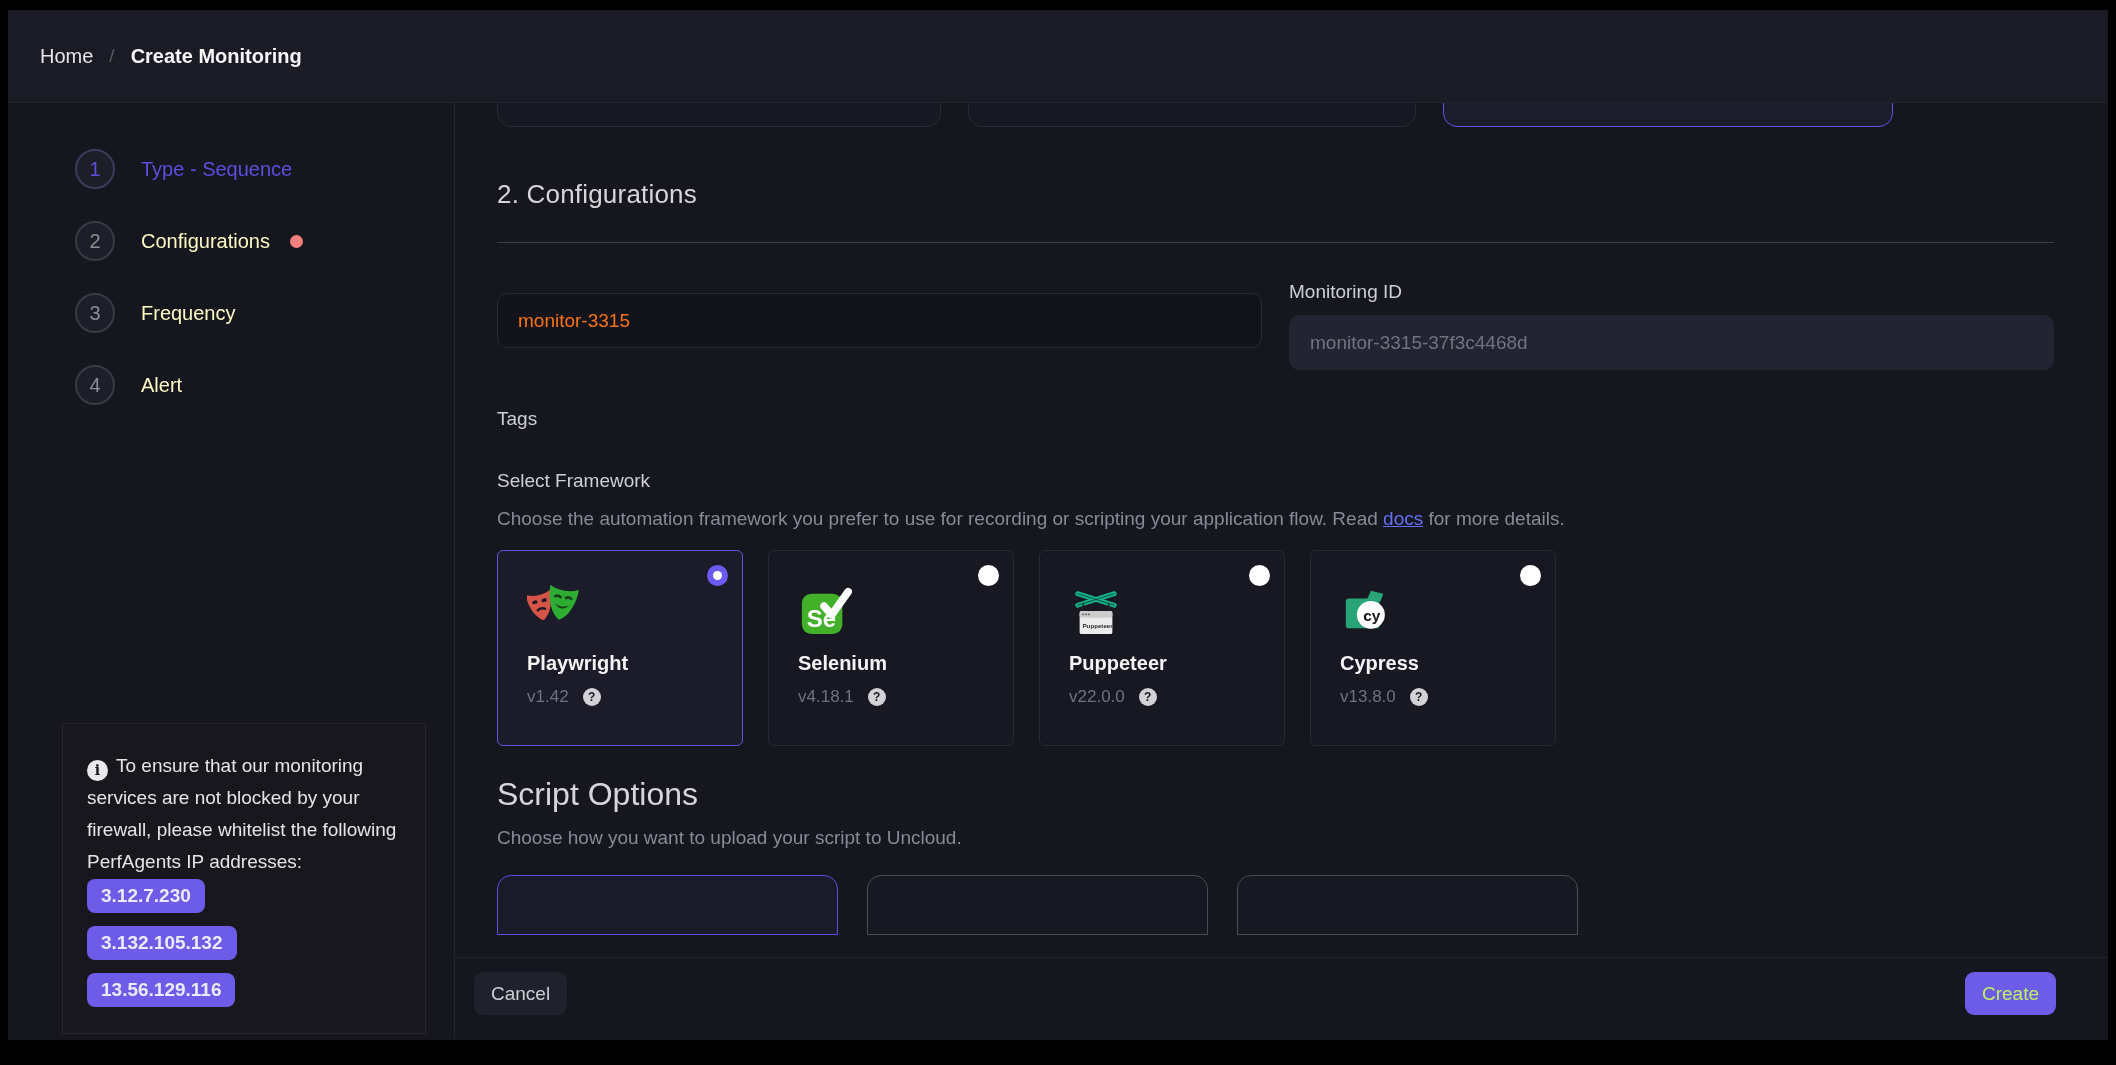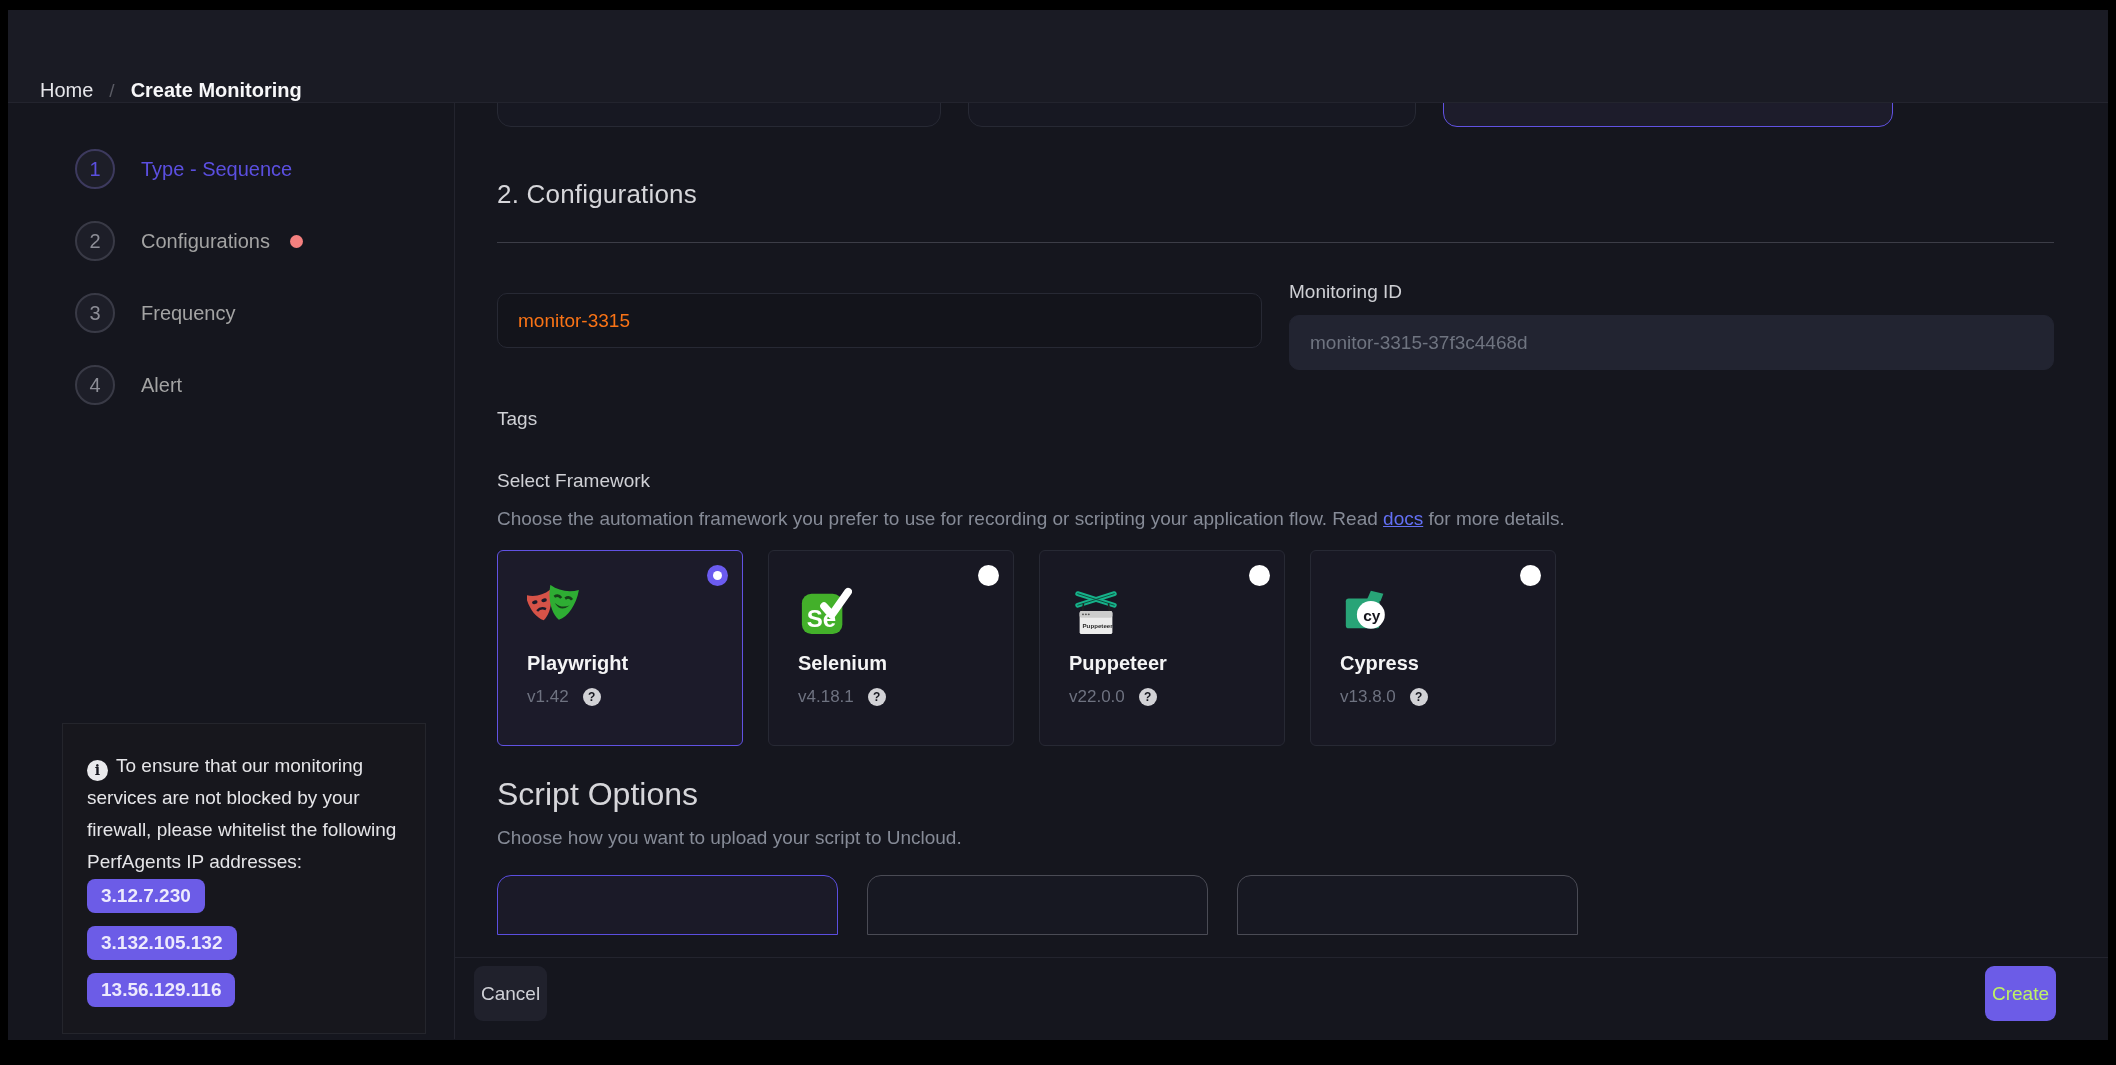--- a/index.html
+++ b/index.html
@@ -1,32 +1,32 @@
 <!DOCTYPE html>
 <html><head>
 <meta charset="utf-8">
 <style>
   * { margin:0; padding:0; box-sizing:border-box; }
   html,body { width:2116px; height:1065px; background:#000; font-family:"Liberation Sans", sans-serif; }
   .app { position:absolute; left:8px; top:10px; width:2100px; height:1030px; background:#15161e; overflow:hidden; }
 
   
-  .crumb-bar { height:93px; background:#1a1b24; display:flex; align-items:flex-end; padding-left:32px; border-bottom:1px solid #23242e; }
+  .crumb-bar { height:93px; background:#1a1b24; display:flex; align-items:center; padding-left:32px; border-bottom:1px solid #23242e; }
   .crumb { font-size:20px; color:#e6e6ea; font-weight:500; }
   .crumb.current { color:#f7f7f9; font-weight:600; }
   .crumb-sep { color:#5a5b64; margin:0 16px; font-size:19px; }
 
   .layout { display:flex; height:936px; }
 
   
   .sidebar { width:447px; border-right:1px solid #23242e; position:relative; padding-top:46px; flex:none; }
   .step-row { display:flex; align-items:center; margin:0 0 32px 67px; cursor:pointer; }
   .step-circle { width:40px; height:40px; border-radius:50%; background:#1d1e28; border:2px solid #393a46;
                  display:flex; align-items:center; justify-content:center; font-size:20px; color:#8c8d96; flex:none; }
-  .step-label { font-size:20px; color:#a3a3a3; margin-left:26px; }
+  .step-label { font-size:20px; color:#fef9c3; margin-left:26px; }
   .step-row.active .step-circle { color:#5b4fe0; border-color:#3d3a5e; }
   .step-row.active .step-label { color:#5b4fe0; }
   .alert-dot { width:13px; height:13px; border-radius:50%; margin-left:20px; }
 
   .note-box { position:absolute; left:54px; top:620px; width:364px; background:#17171d; border:1px solid #24252c; border-radius:0; padding:26px 24px; }
   .note-text { font-size:19px; line-height:32px; color:#e5e5e8; }
   .info-icon { display:inline-flex; width:21px; height:21px; border-radius:50%; background:#e9e9ec; color:#15161e;
                align-items:center; justify-content:center; font-family:"DejaVu Serif", serif; font-weight:bold; font-size:14px; vertical-align:-3px; margin-right:8px; }
   .ip-badge { display:inline-block; background:#6c5ce7; color:#edeafd; font-weight:bold; font-size:19px; line-height:1;
               padding:7px 14px 8px; border-radius:8px; vertical-align:-2px; }
@@ -71,21 +71,21 @@
   .radio.on::after { content:""; position:absolute; left:6px; top:6px; width:9px; height:9px; border-radius:50%; background:#fff; }
 
   .so-title { margin-top:30px; font-size:32px; font-weight:400; color:#d6d6da; }
   .so-desc { margin-top:14px; font-size:19px; color:#868b97; }
   .cut-cards-bottom { display:flex; gap:29px; margin-top:26px; }
   .cut-card-bottom { width:341px; height:60px; border:1px solid #4a4b55; border-radius:14px 14px 0 0; background:#171822; }
   .cut-card-bottom.selected { border-color:#5b4ee0; background:#1b1a28; }
 
   
   .footer { height:82px; border-top:1px solid #23242e; display:flex; align-items:center; justify-content:space-between; padding:0 52px 10px 19px; }
-  .btn { font-family:"Liberation Sans", sans-serif; font-size:19px; border:none; border-radius:9px; height:55px; padding:0 7px; cursor:pointer; }
+  .btn { font-family:"Liberation Sans", sans-serif; font-size:19px; border:none; border-radius:9px; height:43px; padding:0 17px; cursor:pointer; }
   .btn-cancel { background:#20212c; color:#cfd0d6; }
   .btn-create { background:#6c5ce7; color:#bef264; }
 </style>
 </head>
 <body>
 
 <div class="app">
 
   <div class="crumb-bar">
     <span class="crumb">Home</span>

